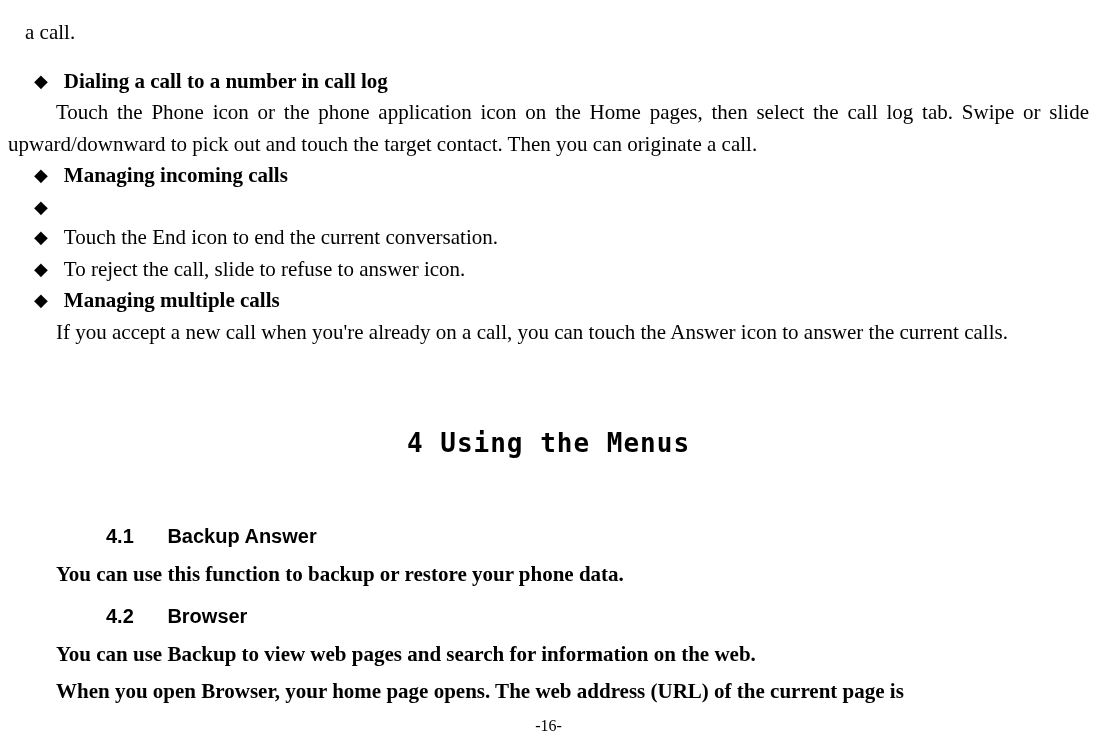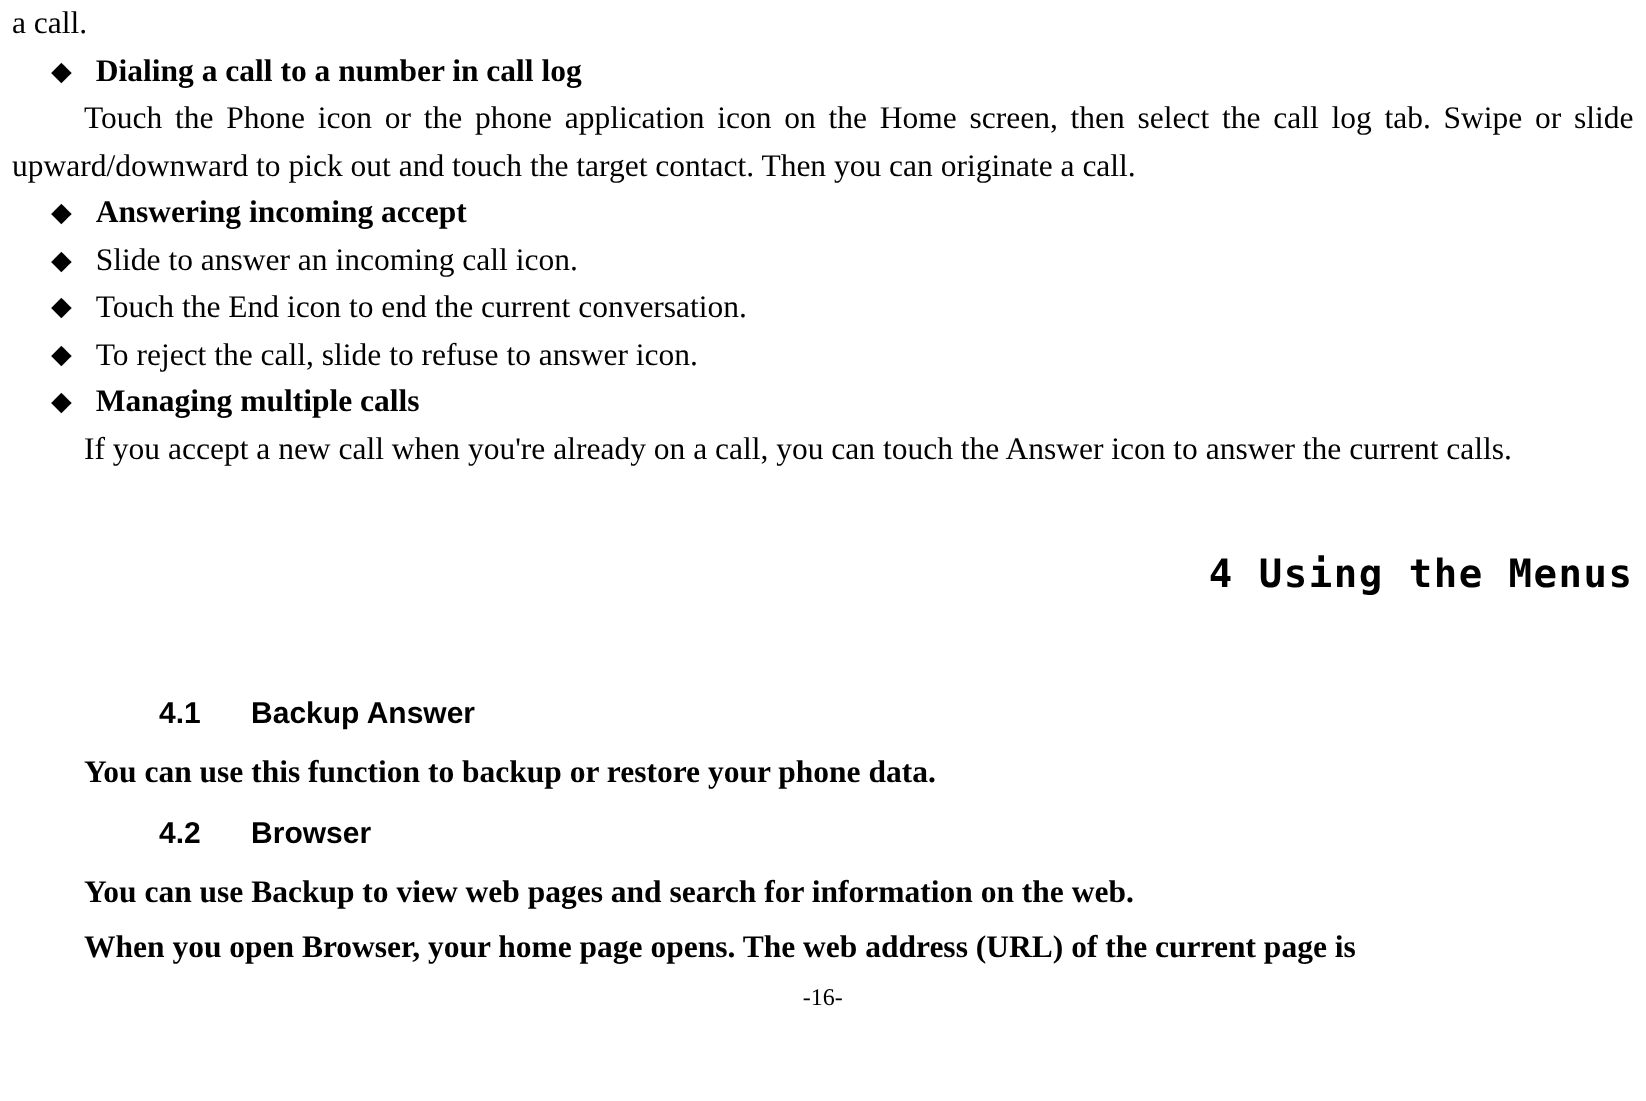--- a/index.html
+++ b/index.html
@@ -6,21 +6,21 @@
     margin: 0;
     padding: 0 8px;
     font-family: "Times New Roman", Times, serif;
     font-size: 21px;
     line-height: 1.5;
     color: #000;
     width: 1097px;
     box-sizing: border-box;
   }
   .top-line {
-    margin: 0;
+    margin: 17px;
   }
   .bullet-row {
     display: flex;
     align-items: flex-start;
     margin: 0;
     padding-left: 26px;
   }
   .diamond {
     font-size: 18px;
     margin-right: 16px;
@@ -30,25 +30,25 @@
     font-weight: bold;
   }
   .flush-para {
     margin: 0;
     text-align: justify;
   }
   .para-indent {
     text-indent: 48px;
   }
   .chapter-title {
-    text-align: right;
+    text-align: center;
     font-family: "SimHei", "MS Gothic", monospace;
     font-weight: bold;
     font-size: 26px;
-    margin-top: 49px;
+    margin-top: 76px;
     margin-bottom: 58px;
     letter-spacing: 1px;
   }
   .section-heading {
     font-family: Arial, Helvetica, sans-serif;
     font-weight: bold;
     font-size: 20px;
     margin: 10px 0 8px 98px;
   }
   .section-num {
@@ -69,30 +69,29 @@
 </head>
 <body>
 
 <p class="top-line">a call.</p>
 
 <div class="bullet-row">
   <span class="diamond">◆</span>
   <span class="bold">Dialing a call to a number in call log</span>
 </div>
 
-<p class="flush-para para-indent">Touch the Phone icon or the phone application icon on the Home screen, then select the call log tab. Swipe or slide upward/downward to pick out and touch the target contact. Then you can originate a call.</p>
+<p class="flush-para para-indent">Touch the Phone icon or the phone application icon on the Home pages, then select the call log tab. Swipe or slide upward/downward to pick out and touch the target contact. Then you can originate a call.</p>
 
 <div class="bullet-row">
   <span class="diamond">◆</span>
-  <span class="bold">Answering incoming accept</span>
+  <span class="bold">Managing incoming calls</span>
 </div>
 
 <div class="bullet-row">
   <span class="diamond">◆</span>
-  <span>Slide to answer an incoming call icon.</span>
 </div>
 
 <div class="bullet-row">
   <span class="diamond">◆</span>
   <span>Touch the End icon to end the current conversation.</span>
 </div>
 
 <div class="bullet-row">
   <span class="diamond">◆</span>
   <span>To reject the call, slide to refuse to answer icon.</span>

